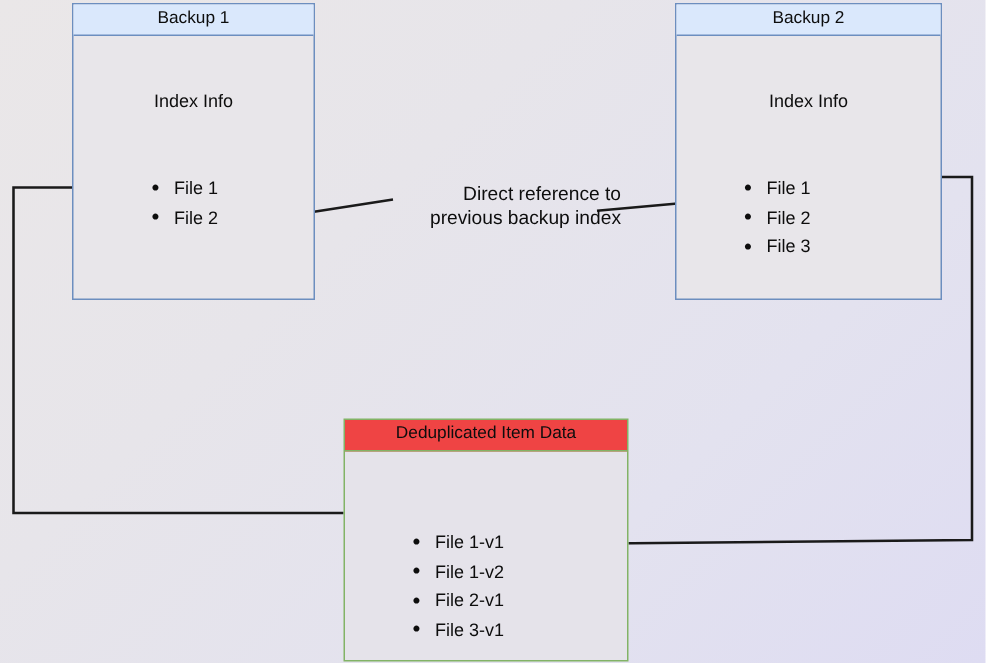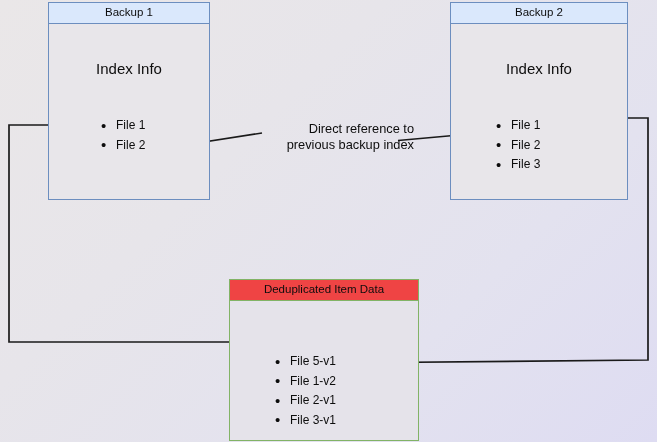--- a/index.html
+++ b/index.html
@@ -55,21 +55,21 @@
   
   #backup1 { left: 48px;  top: 2px; width: 162px; height: 198px; }
   #backup2 { left: 450px; top: 2px; width: 178px; height: 198px; }
   #dedup   { left: 229px; top: 279px; width: 190px; height: 162px; }
 
   .index-label {
     position: absolute;
     left: 0; right: 0;
     top: 36px;
     text-align: center;
-    font-size: 15px;
+    font-size: 12px;
     color: #0d0d0d;
     white-space: nowrap;
   }
 
   ul.filelist {
     position: absolute;
     margin: 0;
     padding: 0;
     list-style: none;
     font-size: 12px;
@@ -160,21 +160,21 @@
         <li>File 2</li>
         <li>File 3</li>
       </ul>
     </div>
   </div>
 
   <div class="node green" id="dedup">
     <div class="hdr">Deduplicated Item Data</div>
     <div class="body">
       <ul class="filelist">
-        <li>File 5-v1</li>
+        <li>File 1-v1</li>
         <li>File 1-v2</li>
         <li>File 2-v1</li>
         <li>File 3-v1</li>
       </ul>
     </div>
   </div>
 
   <div id="caption">
     <div>Direct reference to</div>
     <div>previous backup index</div>

